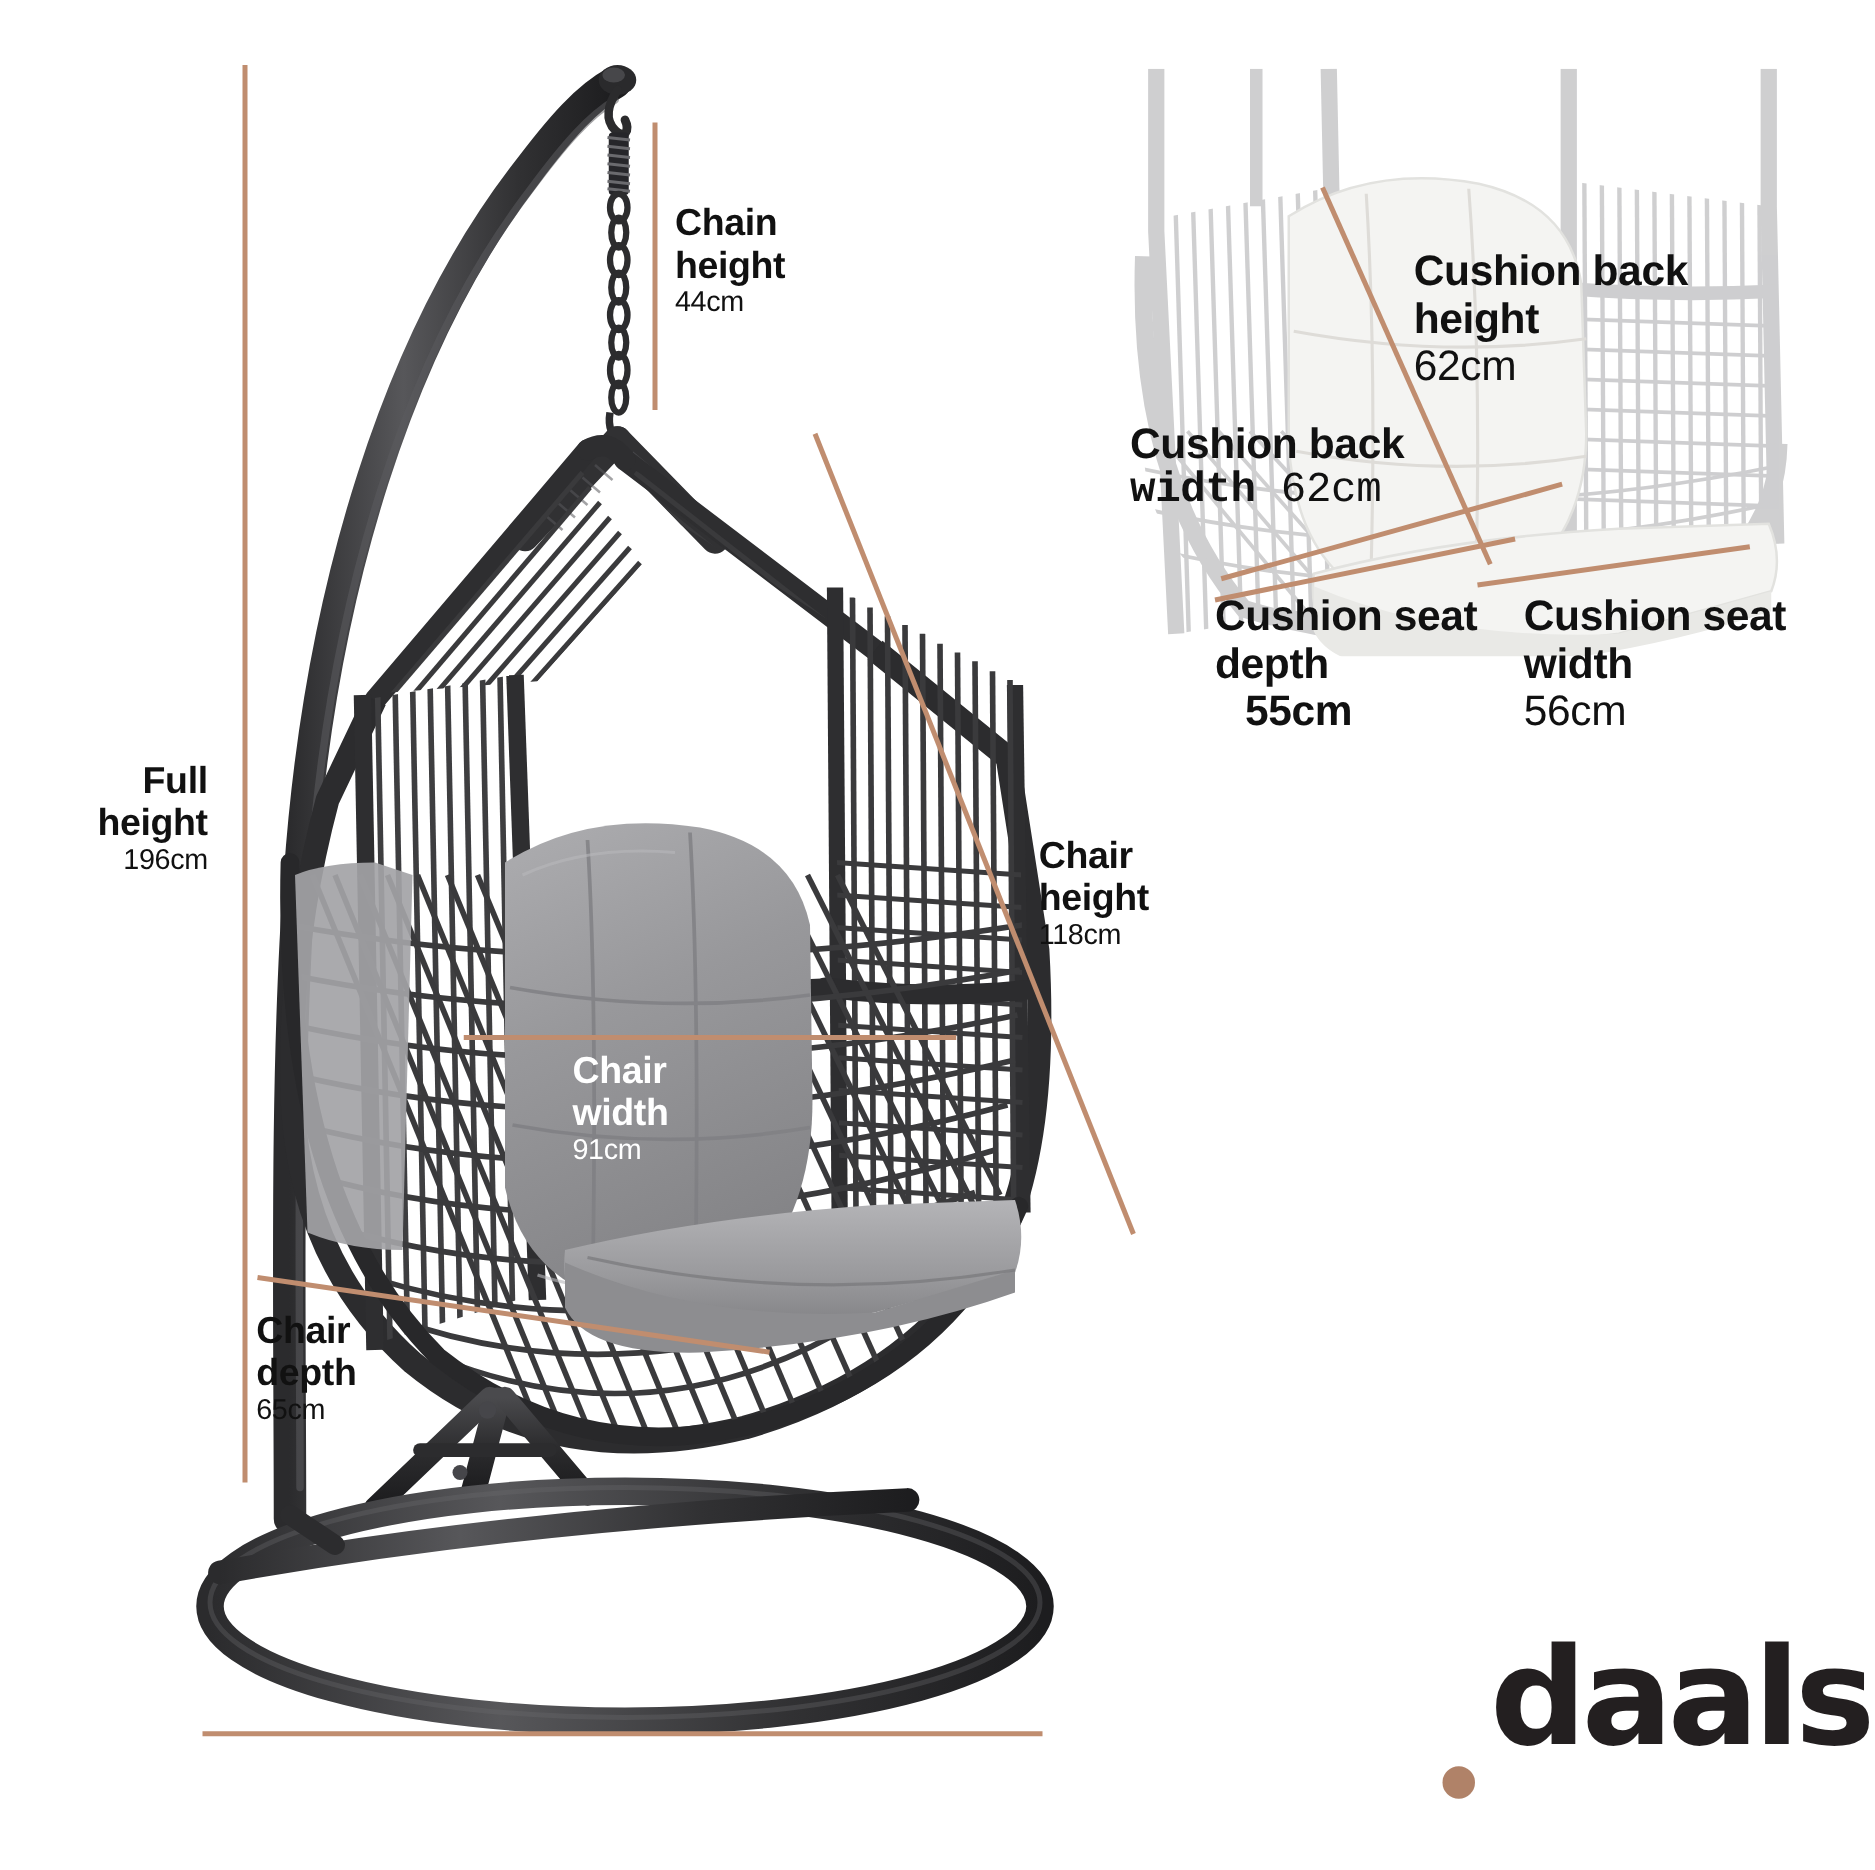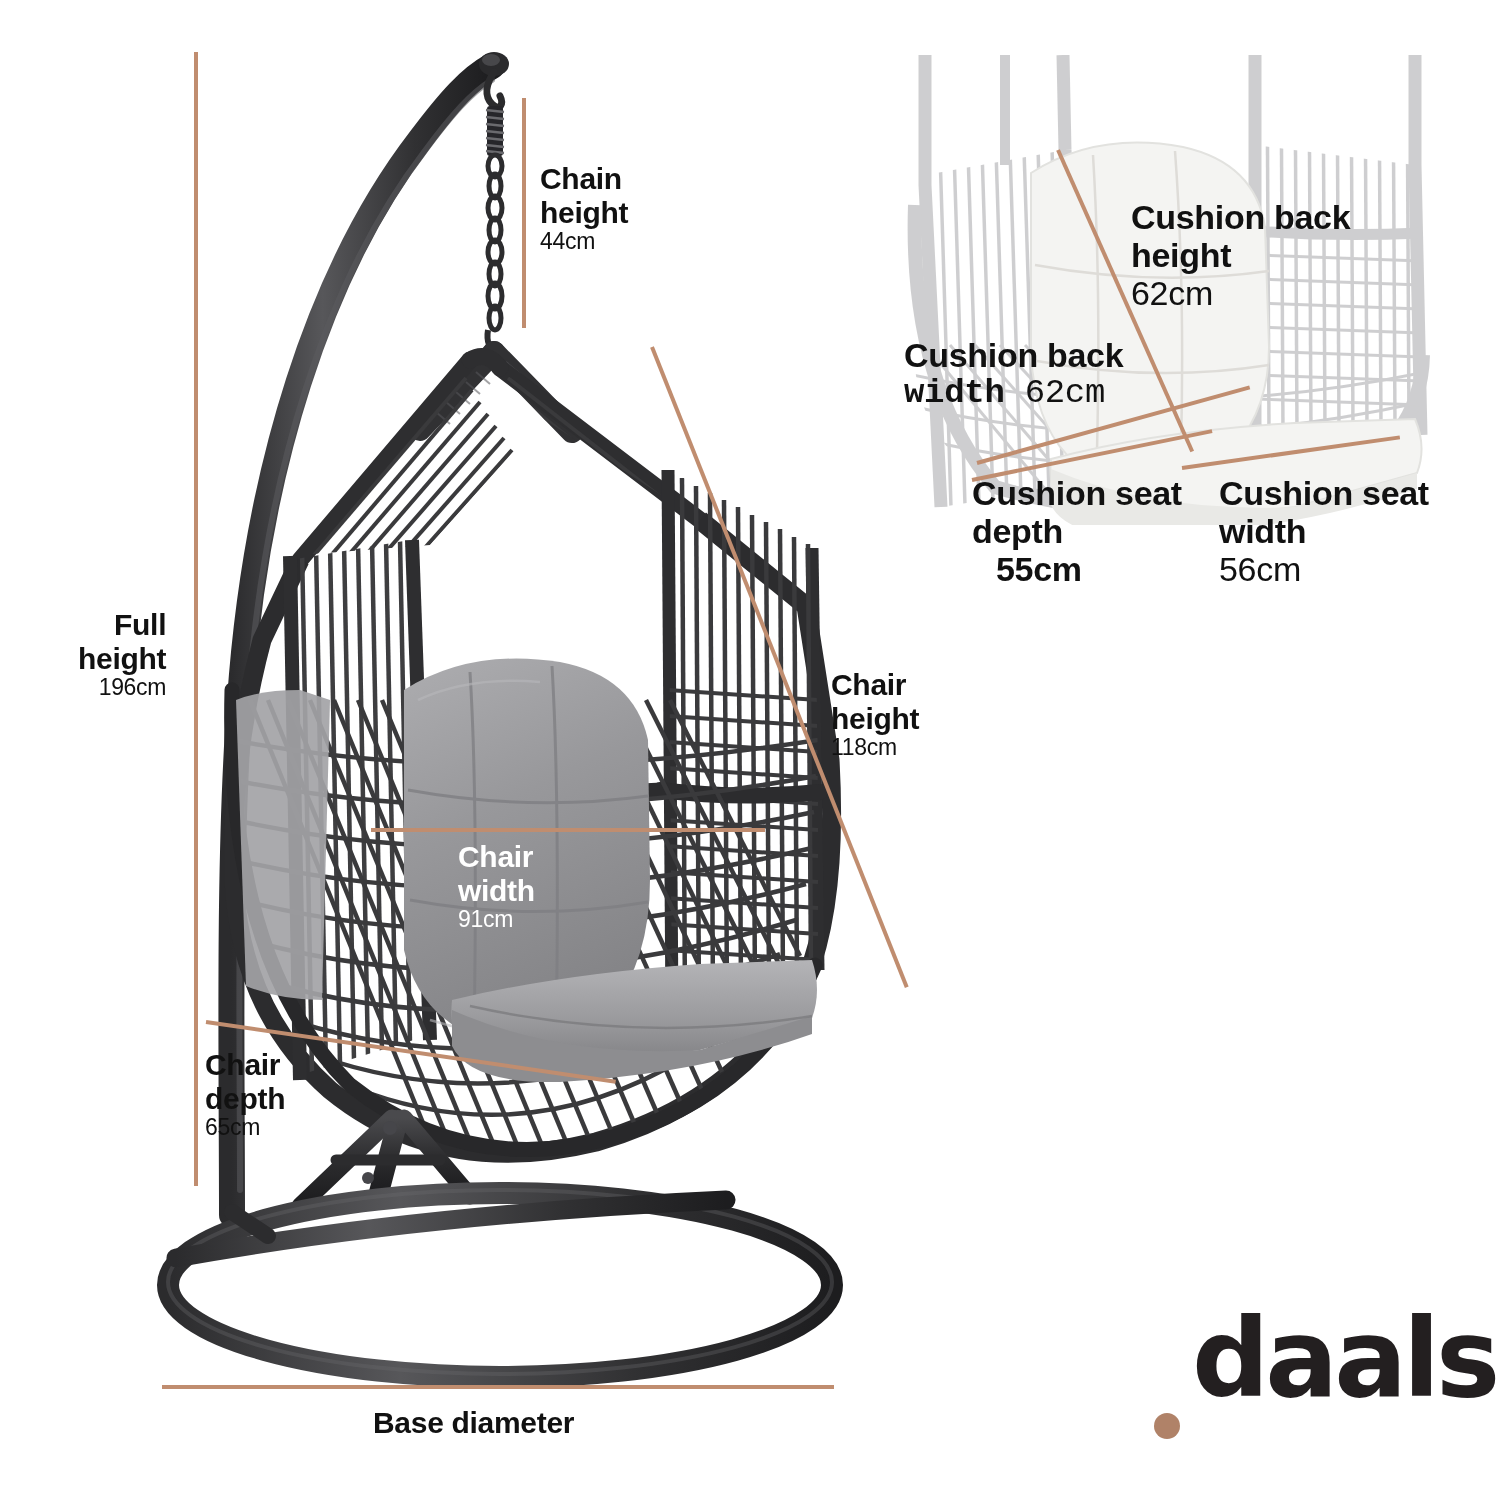--- a/index.html
+++ b/index.html
@@ -422,21 +422,20 @@
     <span class="val">91cm</span>
   </div>
 
   <div class="label" style="left:205px; top:1048px;">
     <span class="ttl">Chair</span>
     <span class="ttl">depth</span>
     <span class="val">65cm</span>
   </div>
 
   <div class="label" style="left:373px; top:1406px; text-align:left;">
-    <span class="ttl">Base diameter</span>
   </div>
 
   <div class="label sm" style="left:1131px; top:198px;">
     <span class="ttl">Cushion back</span>
     <span class="ttl">height</span>
     <span class="val">62cm</span>
   </div>
 
   <div class="label sm" style="left:904px; top:336px;">
     <span class="ttl">Cushion back</span>

